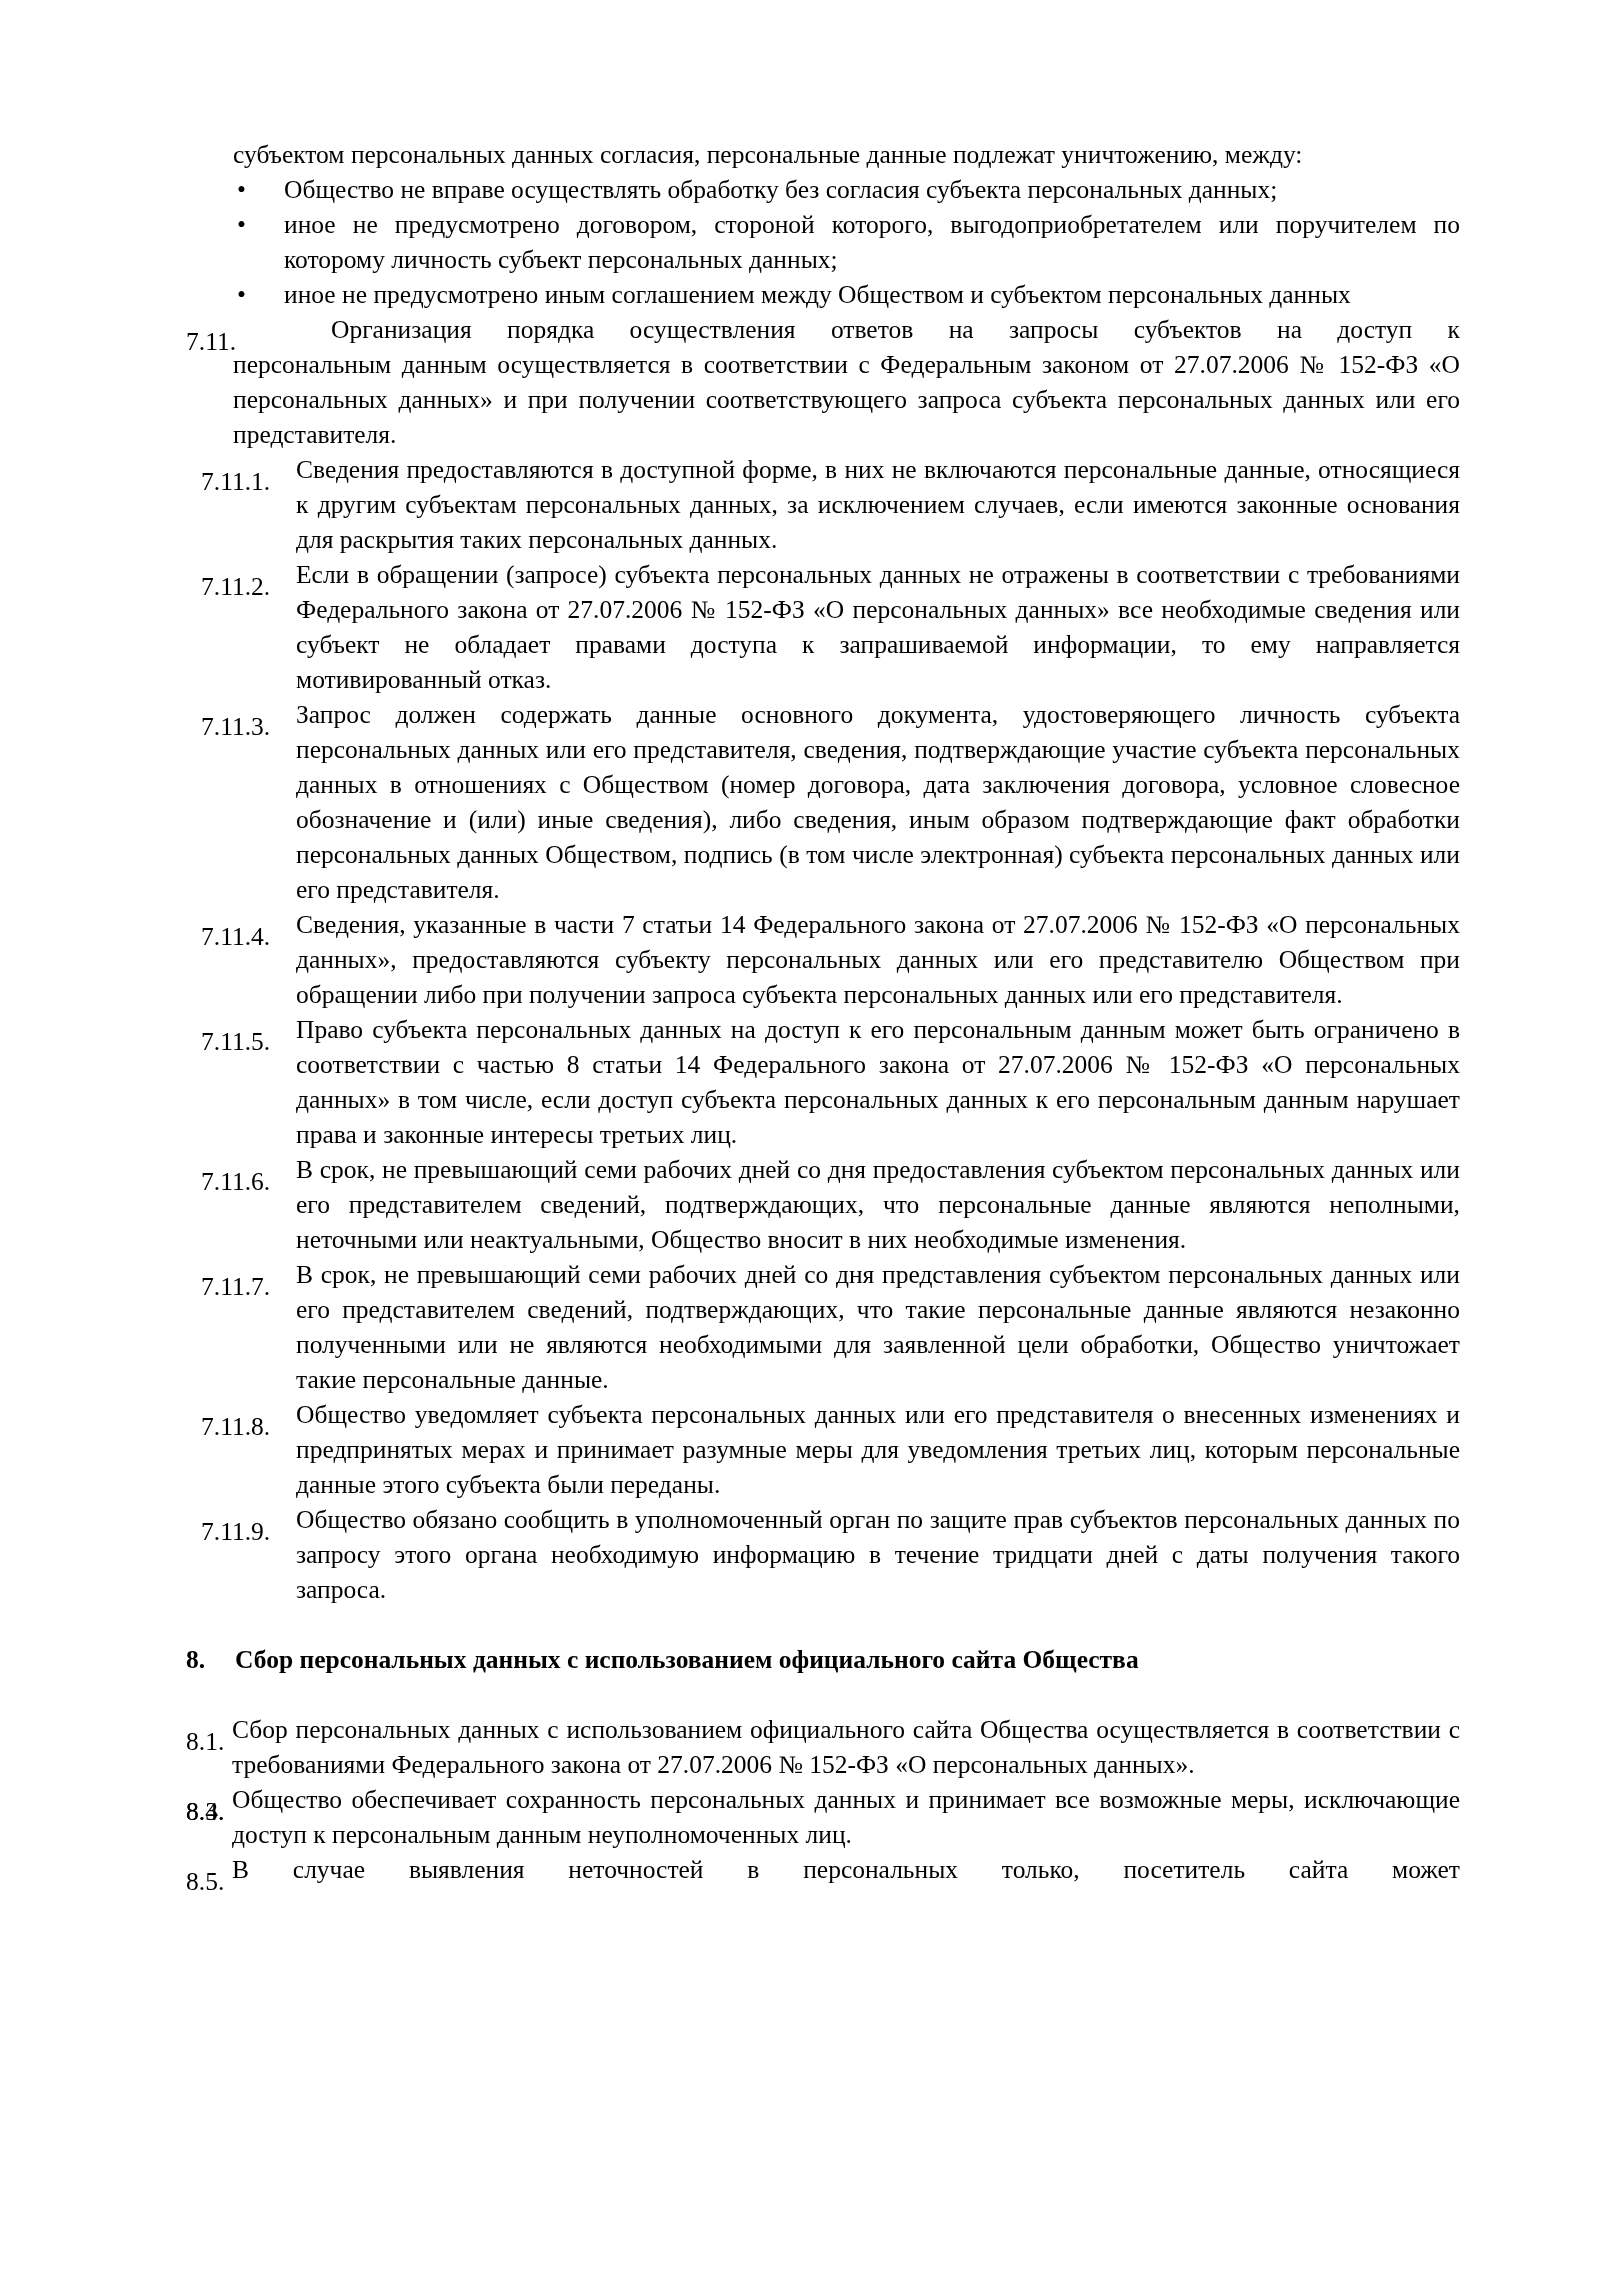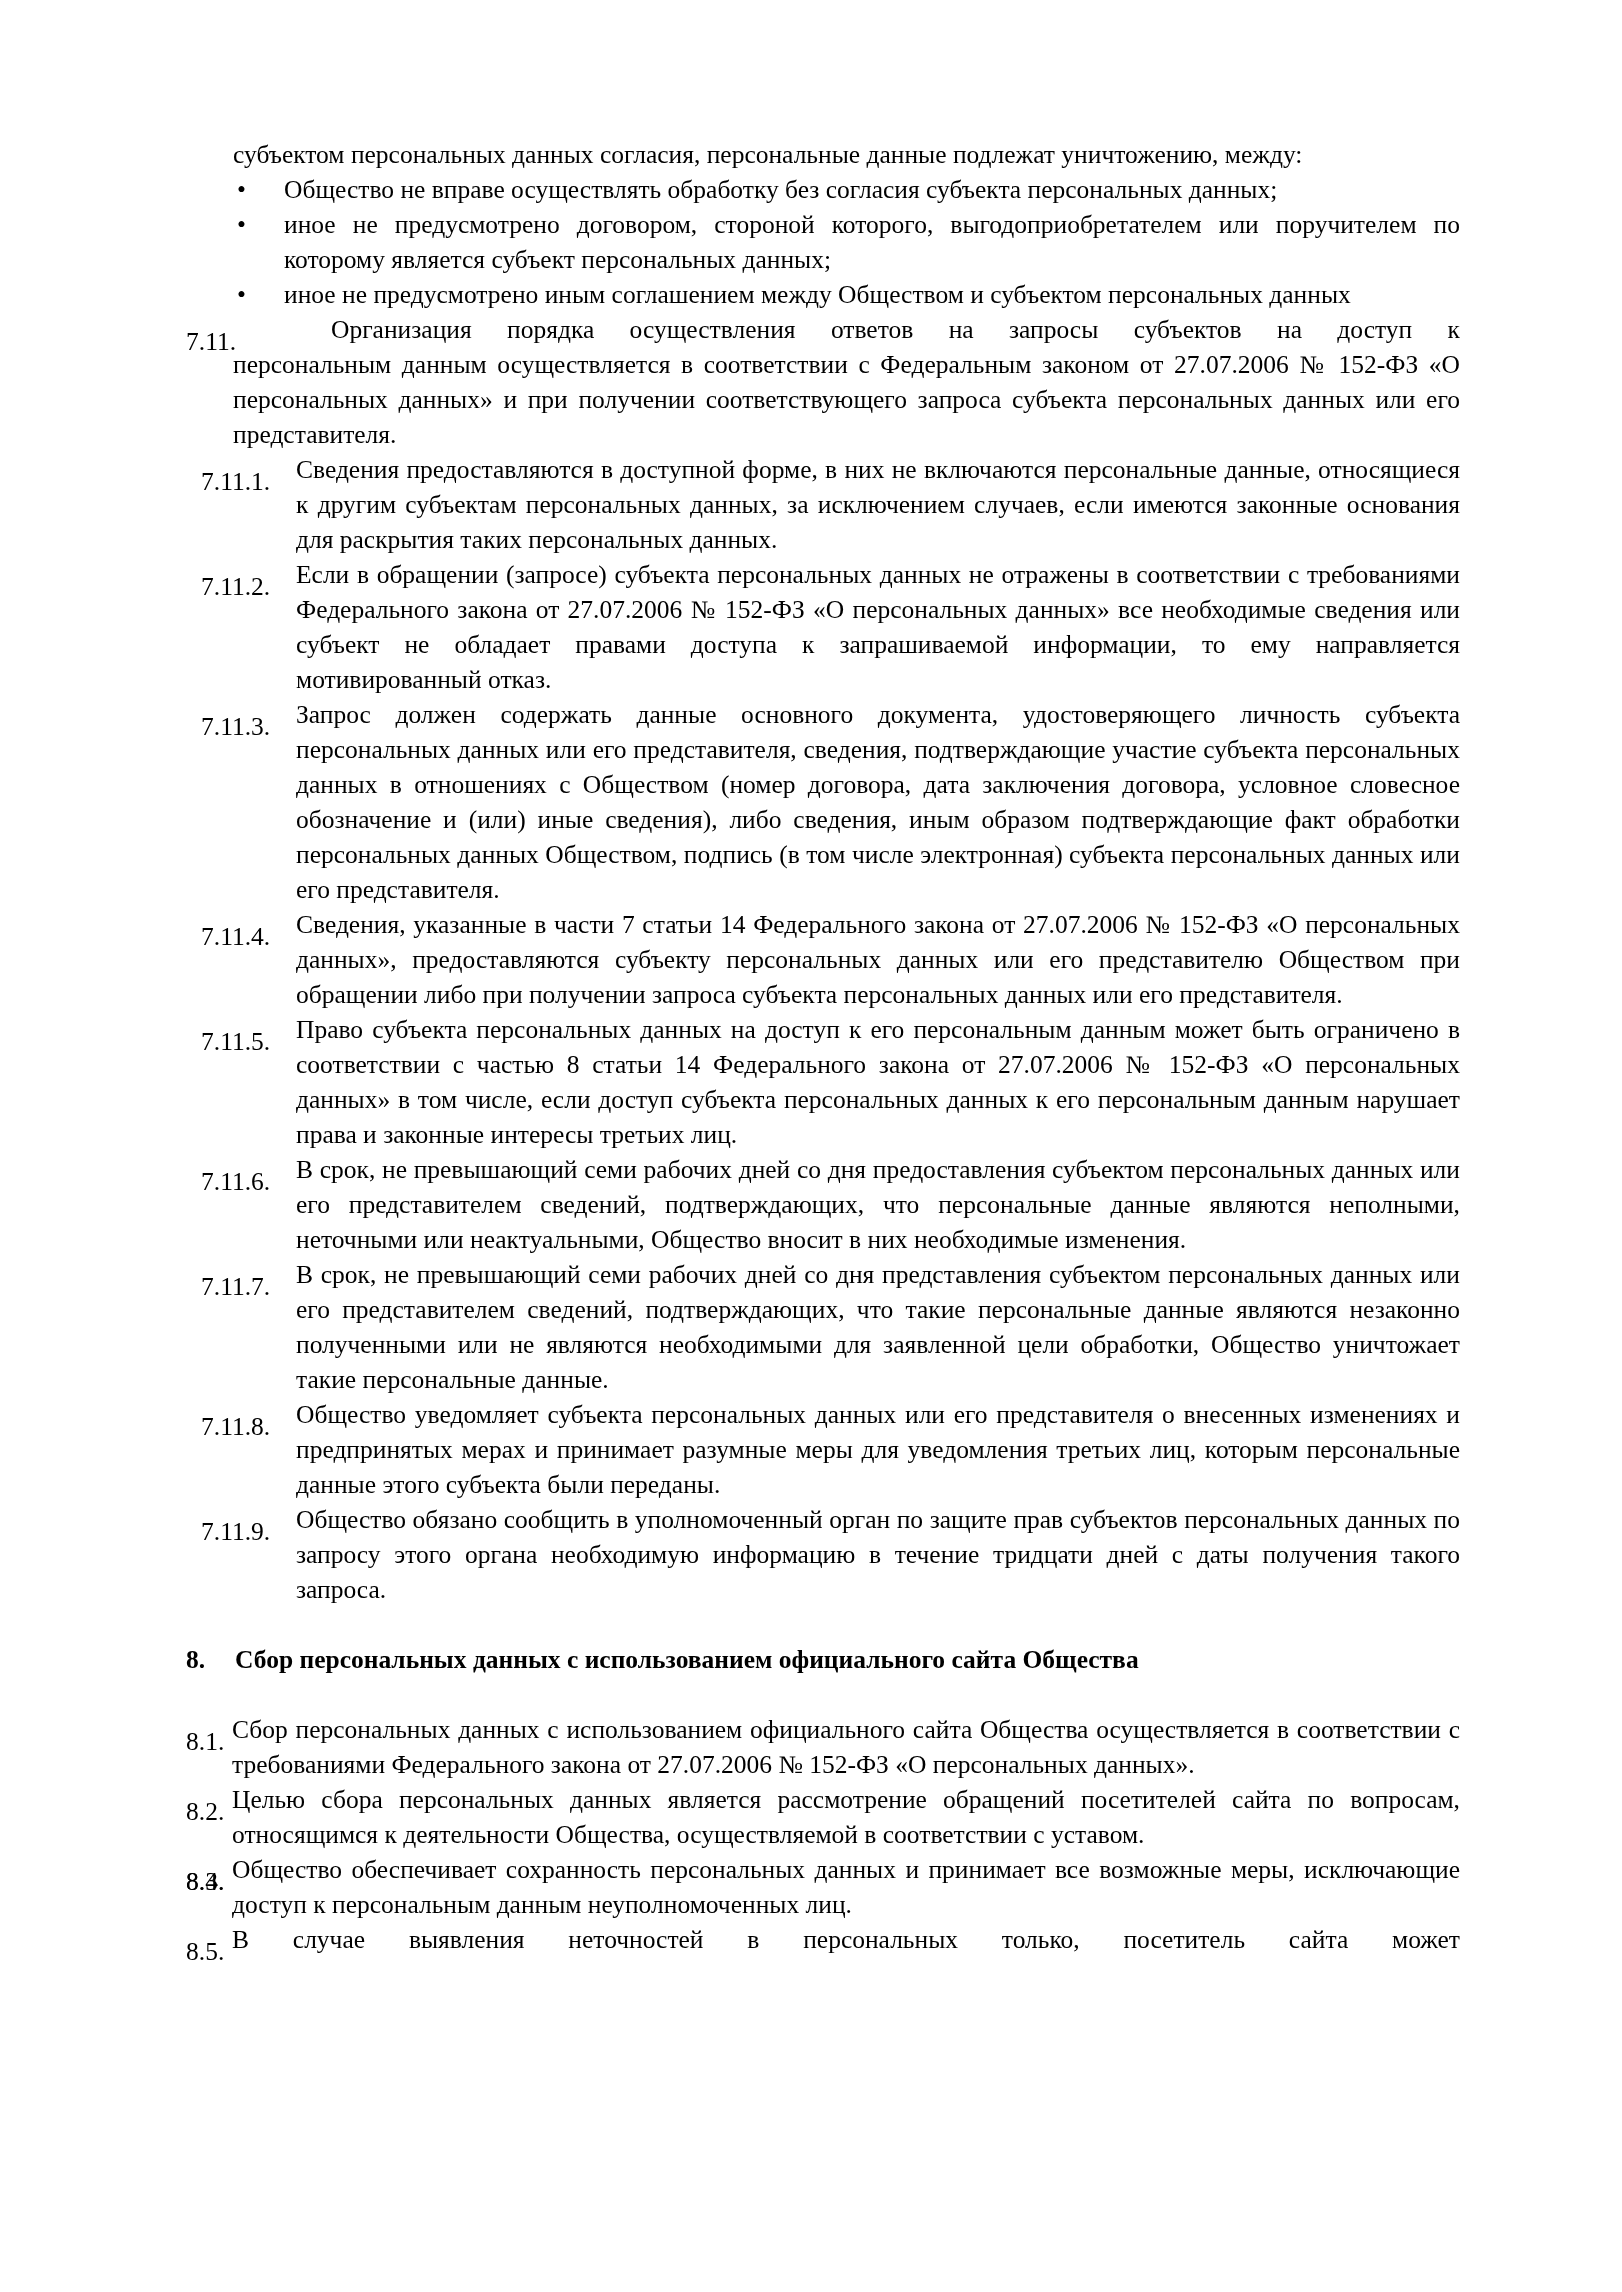--- a/index.html
+++ b/index.html
@@ -83,21 +83,21 @@
 
     <p class="p lead-cont" style="padding-left:47px;">субъектом персональных данных согласия, персональные данные подлежат уничтожению, между:</p>
 
     <div>
       <div class="bullet">
         <span class="dot">•</span>
         <span>Общество не вправе осуществлять обработку без согласия субъекта персональных данных;</span>
       </div>
       <div class="bullet">
         <span class="dot">•</span>
-        <span>иное не предусмотрено договором, стороной которого, выгодоприобретателем или поручителем по которому является субъект персональных данных;</span>
+        <span>иное не предусмотрено договором, стороной которого, выгодоприобретателем или поручителем по которому личность субъект персональных данных;</span>
       </div>
       <div class="bullet">
         <span class="dot">•</span>
         <span>иное не предусмотрено иным соглашением между Обществом и субъектом персональных данных</span>
       </div>
     </div>
 
     <div class="item" style="padding-left:47px;">
       <span class="num">7.11.</span>
       <div class="last-line-justify" style="padding-left:98px;">Организация порядка осуществления ответов на запросы субъектов на доступ к</div>
@@ -147,24 +147,20 @@
       <span class="num">8.</span>
       <span>Сбор персональных данных с использованием официального сайта Общества</span>
     </div>
 
     <div>
       <div class="item s8">
         <span class="num">8.1.</span>
         <span>Сбор персональных данных с использованием официального сайта Общества осуществляется в соответствии с требованиями Федерального закона от 27.07.2006 № 152-ФЗ «О персональных данных».</span>
       </div>
       <div class="item s8">
-        <span class="num">8.2.</span>
-        <span>Целью сбора персональных данных является рассмотрение обращений посетителей сайта по вопросам, относящимся к деятельности Общества, осуществляемой в соответствии с уставом.</span>
-      </div>
-      <div class="item s8">
         <span class="num">8.3.</span>
       </div>
       <div class="item s8">
         <span class="num">8.4.</span>
         <span>Общество обеспечивает сохранность персональных данных и принимает все возможные меры, исключающие доступ к персональным данным неуполномоченных лиц.</span>
       </div>
       <div class="item s8 last-line-justify">
         <span class="num">8.5.</span>
         <span>В случае выявления неточностей в персональных только, посетитель сайта может</span>
       </div>

